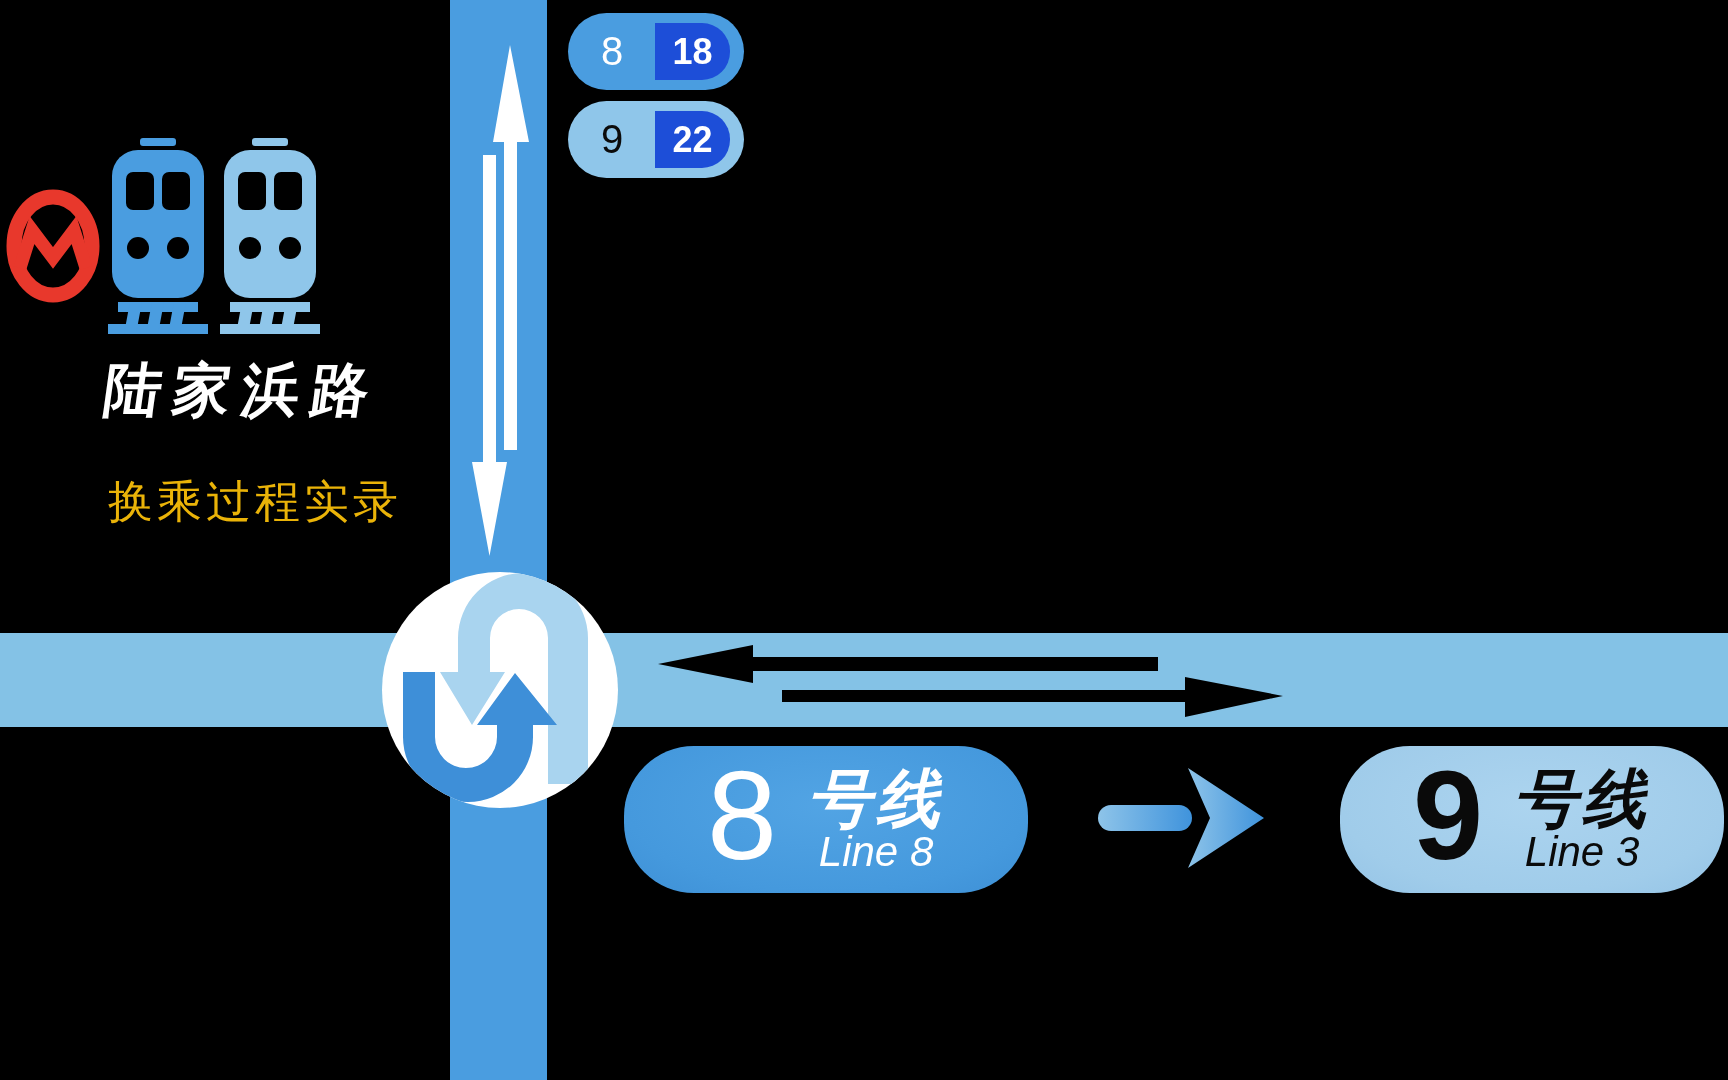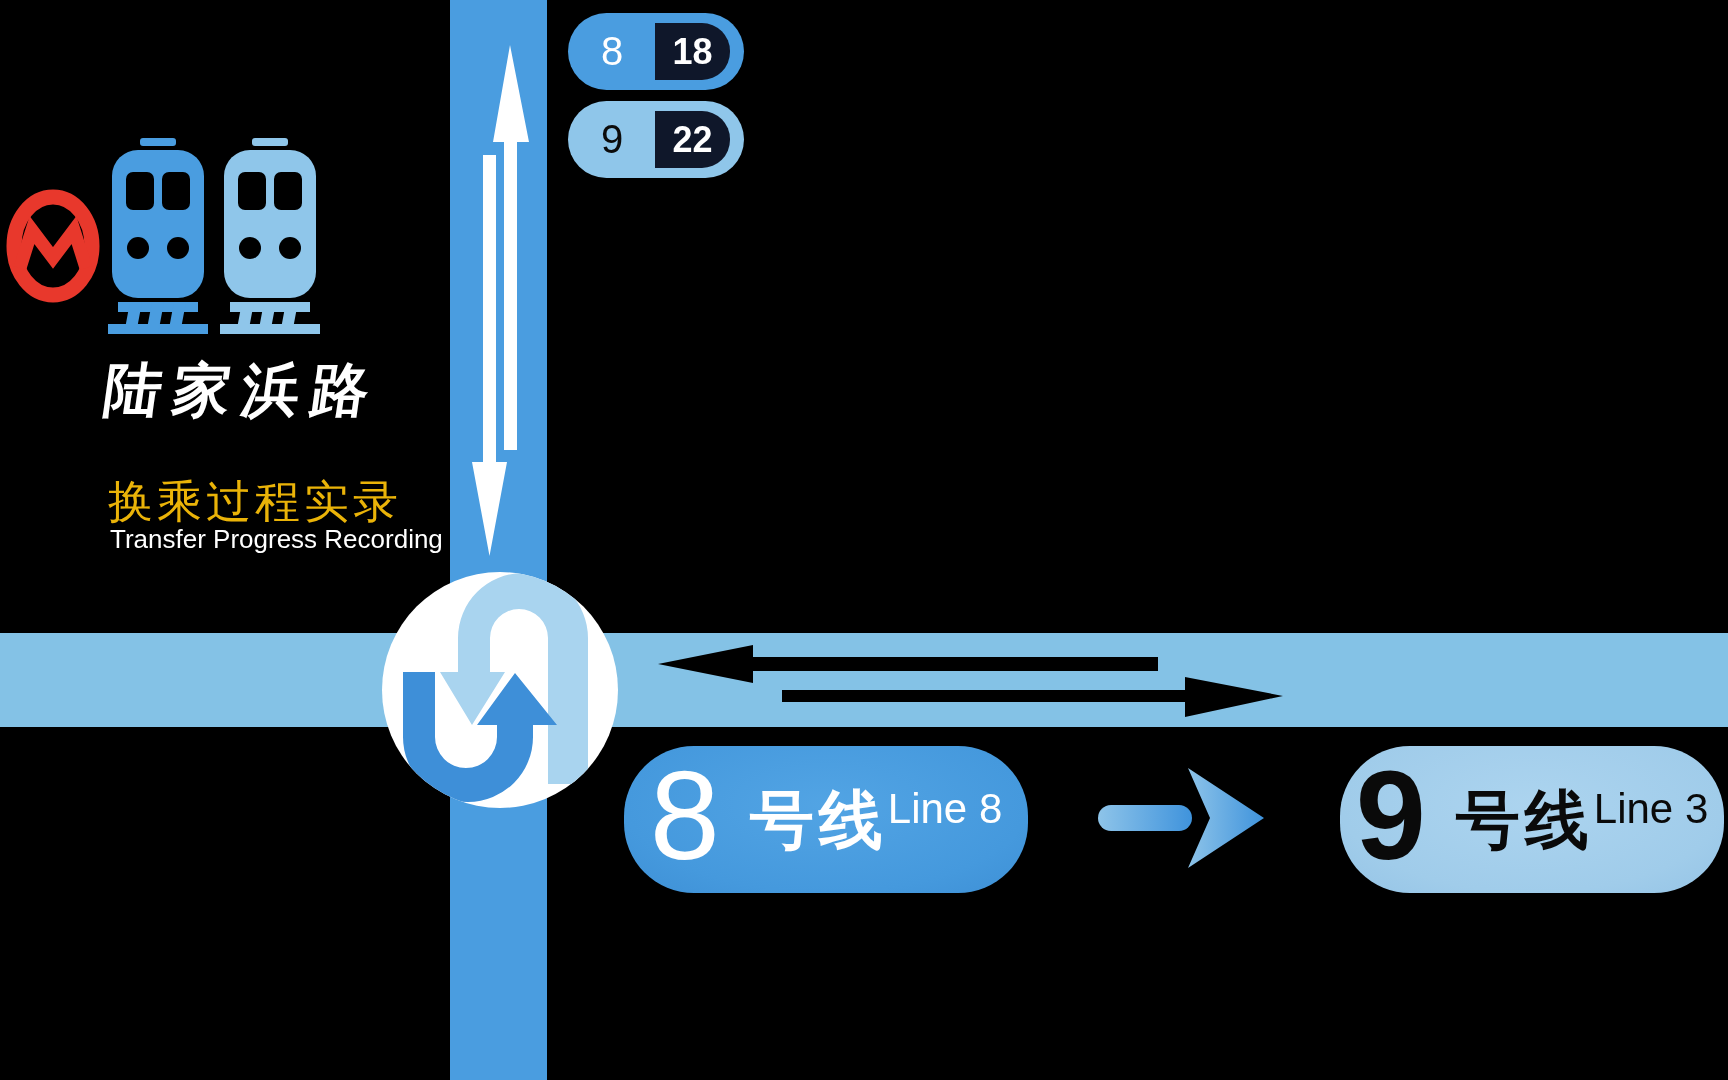--- a/index.html
+++ b/index.html
@@ -35,37 +35,37 @@
           white-space:nowrap;z-index:2;}
 
   
   .pill{left:568px;width:176px;height:77px;border-radius:39px;z-index:2;}
   .pill.p1{top:13px;background:#4A9DE0;}
   .pill.p2{top:101px;background:#8FC6EA;}
   .pill .num{position:absolute;left:0;top:0;width:88px;height:77px;display:flex;
              align-items:center;justify-content:center;font-size:40px;font-weight:500;}
   .pill.p1 .num{color:#fff;}
   .pill.p2 .num{color:#0b0b0b;}
-  .pill .val-box{position:absolute;left:87px;top:10px;width:75px;height:57px;background:#0f172a;
+  .pill .val-box{position:absolute;left:87px;top:10px;width:75px;height:57px;background:#1d4ed8;
                  border-radius:0 28px 28px 0;display:flex;align-items:center;justify-content:center;
                  color:#fff;font-size:36px;font-weight:700;}
 
   
   .line-badge{top:746px;height:147px;border-radius:70px;display:flex;align-items:center;
               justify-content:center;gap:30px;z-index:4;}
   .badge-8{left:624px;width:404px;
            background:radial-gradient(ellipse at 50% 40%, #52A4E4 0%, #4599DD 70%, #3E90D6 100%);
            color:#fff;}
   .badge-9{left:1340px;width:384px;
            background:radial-gradient(ellipse at 50% 40%, #ACD4EF 0%, #A0CCEA 70%, #95C4E6 100%);
            color:#0a0a0a;}
   .line-badge .big-num{font-size:126px;line-height:1;transform:translateY(-4px);}
   .badge-8 .big-num{font-weight:400;}
   .badge-9 .big-num{font-weight:700;}
-  .line-badge .col{display:flex;flex-direction:row;align-items:flex-start;line-height:1;}
+  .line-badge .col{display:flex;flex-direction:column;align-items:center;line-height:1;font-style:italic;}
   .line-badge .suffix{font-size:64px;font-weight:700;letter-spacing:5px;}
   .line-badge .en{font-size:42px;font-weight:400;}
 
   .dir-arrow{left:1092px;top:752px;width:188px;height:132px;z-index:4;}
 </style>
 </head>
 <body>
 
 <div class="stage">
 
@@ -131,21 +131,20 @@
       <path d="M66 166 L78 166 L72 198 L60 198 Z"></path>
     </g>
     <rect x="18" y="36" width="28" height="38" rx="7" fill="#000"></rect>
     <rect x="54" y="36" width="28" height="38" rx="7" fill="#000"></rect>
     <circle cx="30" cy="112" r="11" fill="#000"></circle>
     <circle cx="70" cy="112" r="11" fill="#000"></circle>
   </svg>
 
   <div class="abs station-cn">陆家浜路</div>
   <div class="abs sub-cn">换乘过程实录</div>
-  <div class="abs sub-en">Transfer Progress Recording</div>
 
   <div class="abs pill p1">
     <div class="num">8</div>
     <div class="val-box">18</div>
   </div>
   <div class="abs pill p2">
     <div class="num">9</div>
     <div class="val-box">22</div>
   </div>
 

